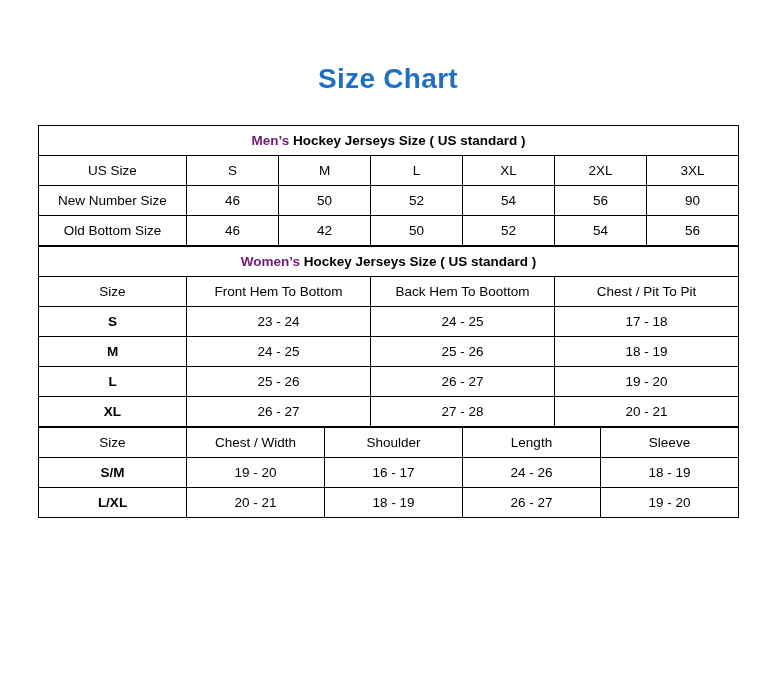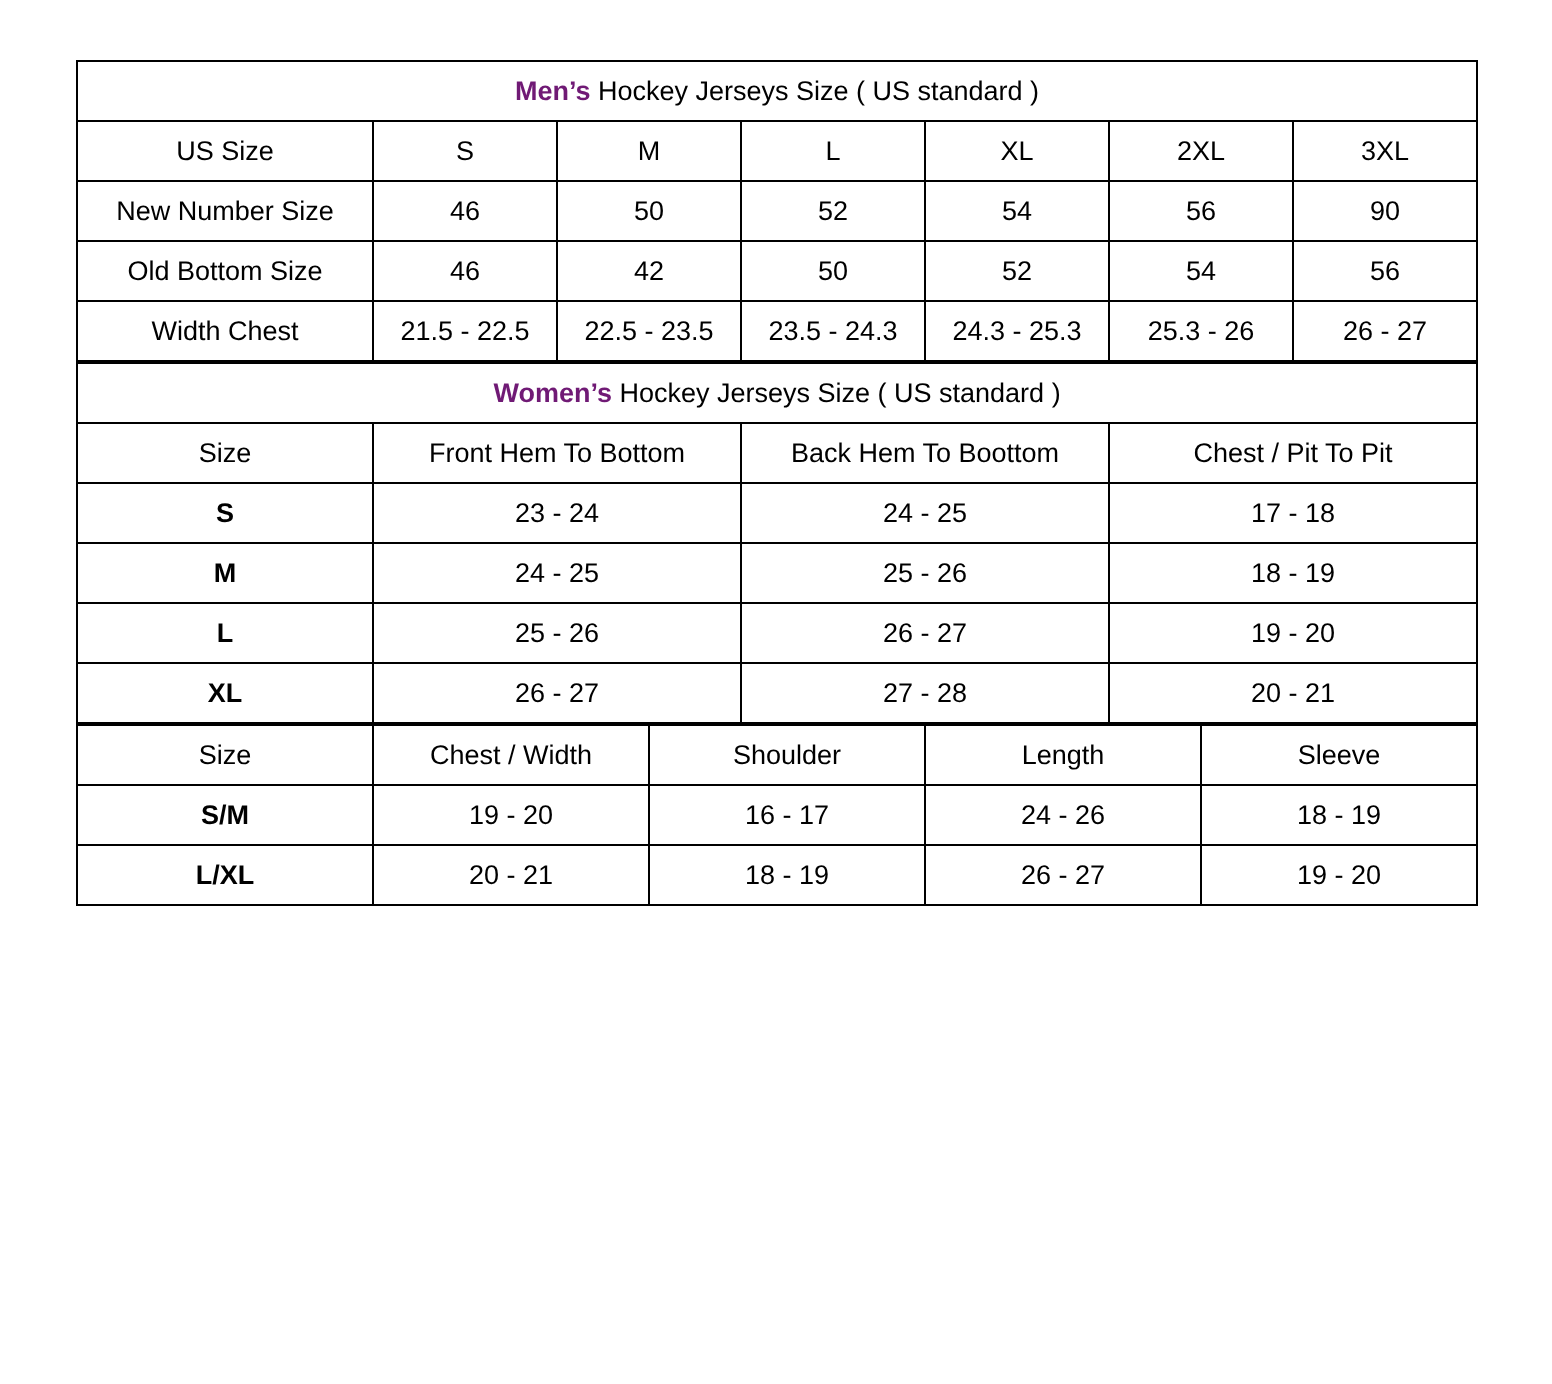--- a/index.html
+++ b/index.html
@@ -53,37 +53,38 @@
     font-size: 15px;
     height: 32px;
     font-weight: normal;
   }
   td.section-head .accent {
     color: #701a75;
     font-weight: bold;
   }
   td.section-head .rest {
     color: #000000;
-    font-weight: normal;
+    font-weight: bold;
   }
   td.col-head {
     font-weight: normal;
   }
   td.row-head {
     font-weight: normal;
   }
   td.row-head-bold {
     font-weight: bold;
   }
 </style>
 </head>
 <body>
 
 <div class="page">
 
+  <h1 class="title">Size Chart</h1>
 
   <div class="chart-wrap">
 
     <table class="size-table">
       <colgroup>
         <col style="width:148px">
         <col style="width:92px">
         <col style="width:92px">
         <col style="width:92px">
         <col style="width:92px">
@@ -115,29 +116,20 @@
           <td>90</td>
         </tr>
         <tr>
           <td class="row-head">Old Bottom Size</td>
           <td>46</td>
           <td>42</td>
           <td>50</td>
           <td>52</td>
           <td>54</td>
           <td>56</td>
-        </tr>
-        <tr>
-          <td class="row-head">Width Chest</td>
-          <td>21.5 - 22.5</td>
-          <td>22.5 - 23.5</td>
-          <td>23.5 - 24.3</td>
-          <td>24.3 - 25.3</td>
-          <td>25.3 - 26</td>
-          <td>26 - 27</td>
         </tr>
       </tbody>
     </table>
 
     <table class="size-table">
       <colgroup>
         <col style="width:148px">
         <col style="width:184px">
         <col style="width:184px">
         <col style="width:184px">

